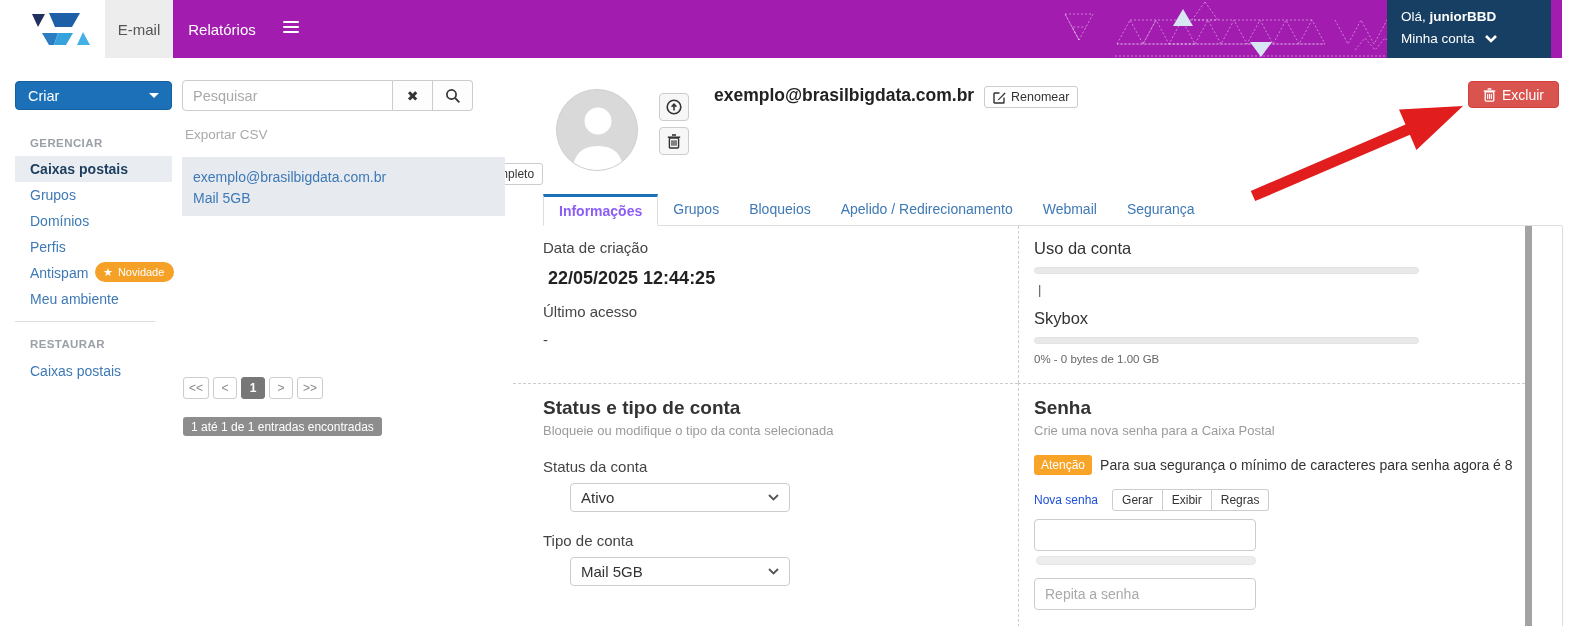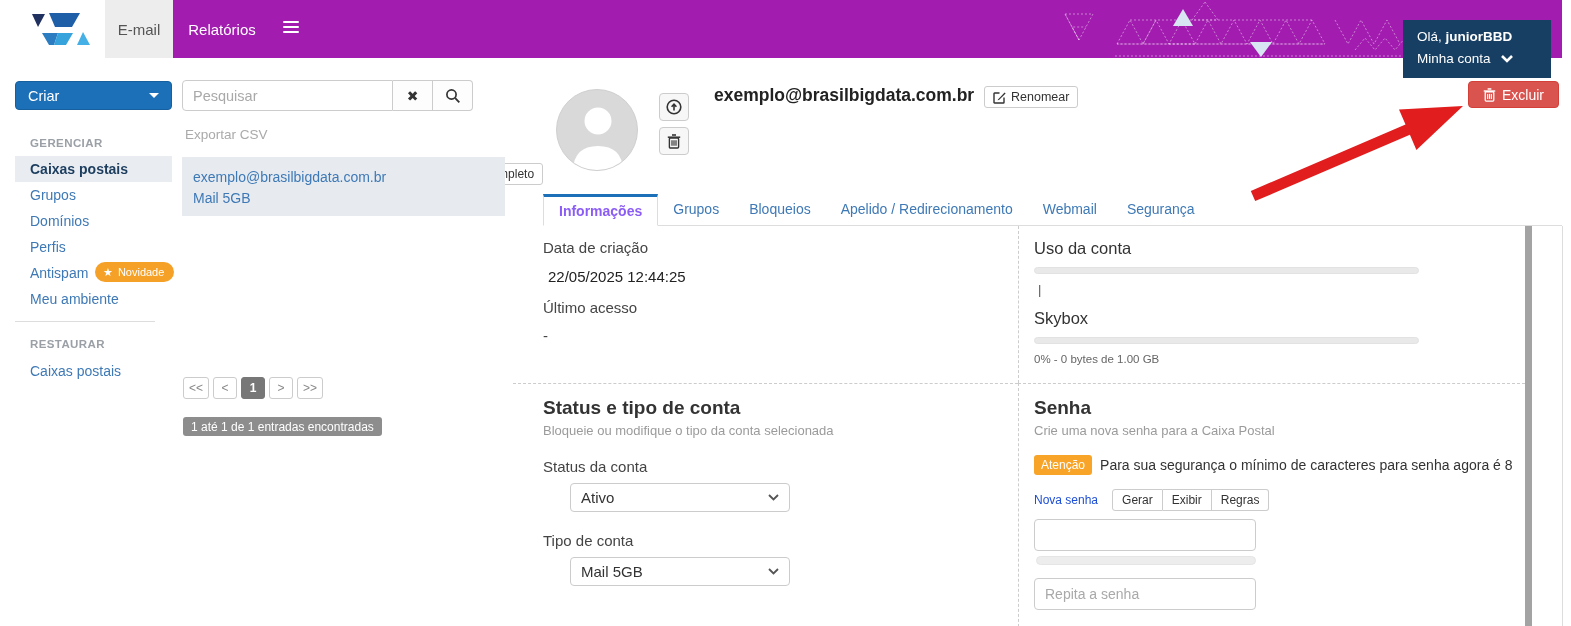--- a/index.html
+++ b/index.html
@@ -8,22 +8,22 @@
 
   
   .topbar { position:absolute; left:0; top:0; width:1562px; height:58px; background:#a21caf; }
   .logo-box { position:absolute; left:0; top:0; width:105px; height:58px; background:#fff; }
   .nav-tab { position:absolute; top:0; height:58px; display:flex; align-items:center; justify-content:center;
     font-size:15px; cursor:pointer; }
   .nav-email { left:105px; width:68px; background:#ededed; color:#555; }
   .nav-reports { left:173px; width:98px; color:#fff; }
   .burger { position:absolute; left:283px; top:21px; width:16px; display:flex; flex-direction:column; gap:3px; cursor:pointer; }
   .burger i { display:block; height:2px; background:#fff; border-radius:1px; }
-  .user-box { position:absolute; right:11px; top:0; width:148px; height:58px; background:#173f63;
-    color:#fff; padding:9px 24px 0 14px;margin-top:20px; }
+  .user-box { position:absolute; right:11px; top:0; width:164px; height:58px; background:#173f63;
+    color:#fff; padding:9px 24px 0 14px; }
   .user-box .line1 { font-size:13.5px; }
   .user-box .line1 b { font-weight:bold; }
   .user-box .line2 { font-size:13.5px; margin-top:7px; display:flex; align-items:center; gap:10px; cursor:pointer; }
 
   
   .btn-create { position:absolute; left:15px; top:81px; width:157px; height:29px; background:#1b70b8;
     border:1px solid #16609f; border-radius:4px; color:#fff; font-size:14.5px; display:flex; align-items:center;
     padding:0 12px; cursor:pointer; }
   .btn-create .caret { margin-left:auto; width:0; height:0; border-left:5px solid transparent;
     border-right:5px solid transparent; border-top:5px solid #fff; }
@@ -83,21 +83,21 @@
   
   .panel { position:absolute; left:513px; top:226px; width:1019px; height:400px; border-right:7px solid #a3a3a3;
     display:grid; grid-template-columns:505px 1fr; grid-template-rows:157px auto; }
   .cell { position:relative; }
   .c-tr, .c-br { border-left:1px dashed #ccc; }
   .c-bl, .c-br { border-top:1px dashed #ccc; }
   .c-tl, .c-bl { padding:13px 0 0 30px; }
   .c-tr, .c-br { padding:13px 0 0 15px; }
 
   .f-label { font-size:15px; color:#454545; }
-  .f-value { font-size:15px; font-weight:normal; color:#222; margin:12px 0 14px 5px; }
+  .f-value { font-size:18px; font-weight:bold; color:#222; margin:12px 0 14px 5px; }
   .f-dash  { font-size:15px; color:#454545; margin-top:11px; }
 
   .meter-title { font-size:16.5px; color:#333; }
   .meter { width:385px; height:7px; background:#e9e9e9; border:1px solid #e2e2e2; border-radius:7px; margin-top:9px; }
   .meter-fill { height:100%; border-radius:7px; background:#5cb85c; }
   .tick { font-size:13px; color:#555; margin:8px 0 12px 4px; }
   .meter-cap { font-size:11.5px; color:#666; margin-top:9px; }
 
   .sec-h2 { font-size:19px; font-weight:bold; color:#333; }
   .sec-sub { font-size:13px; color:#9b9b9b; margin-top:4px; }

